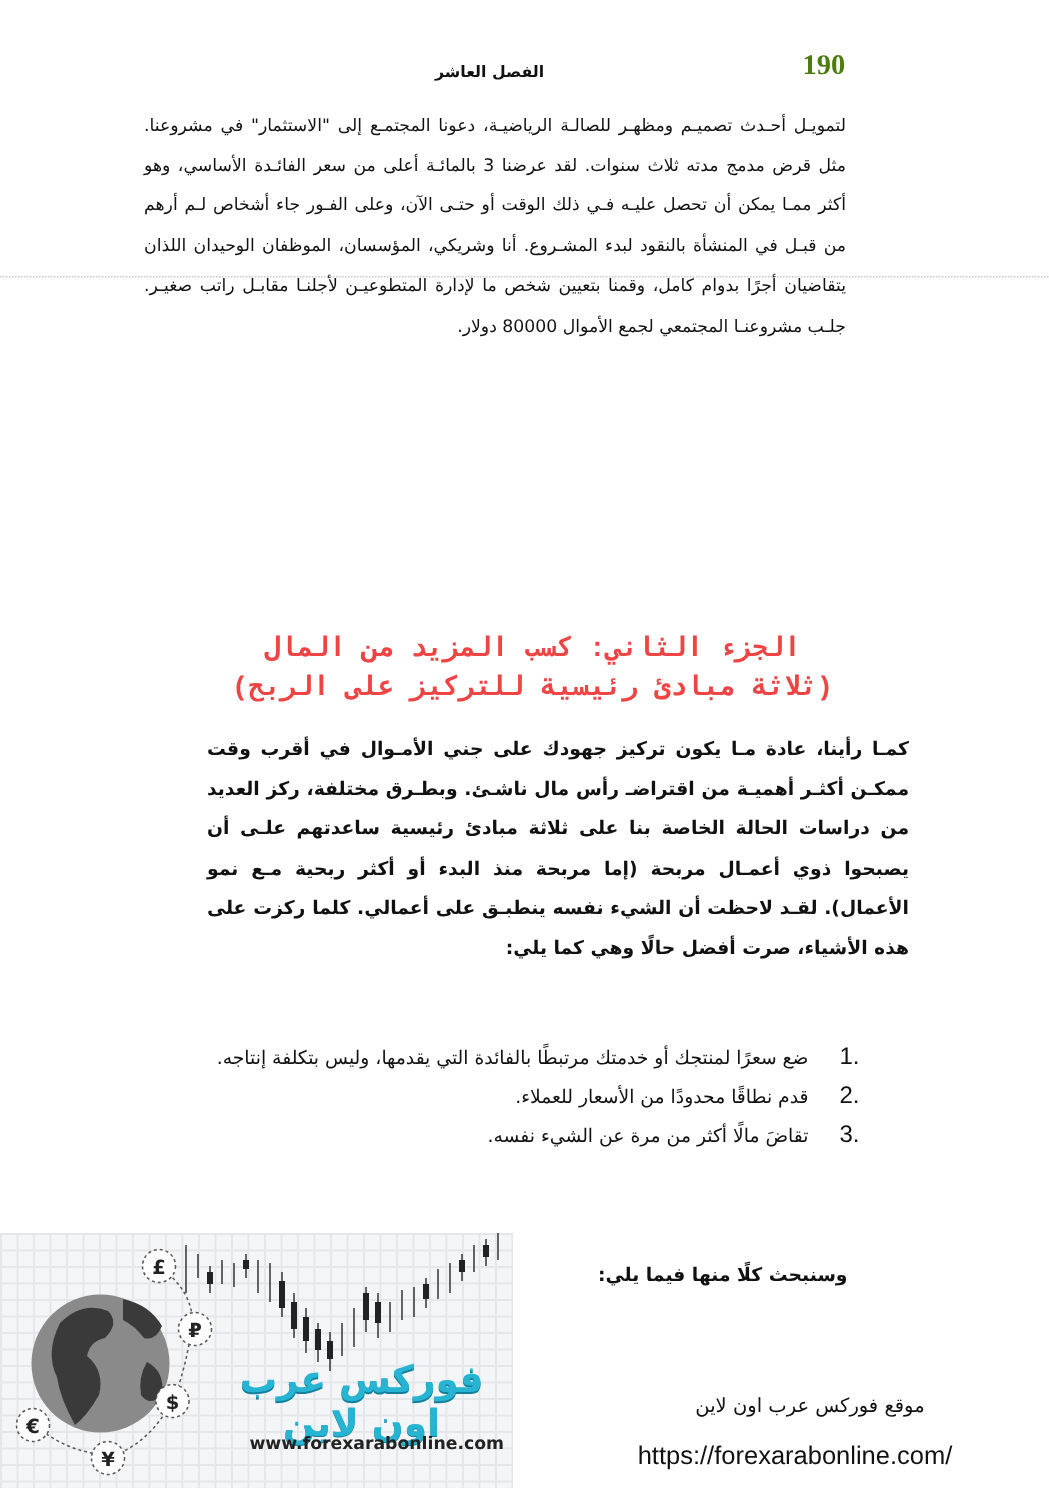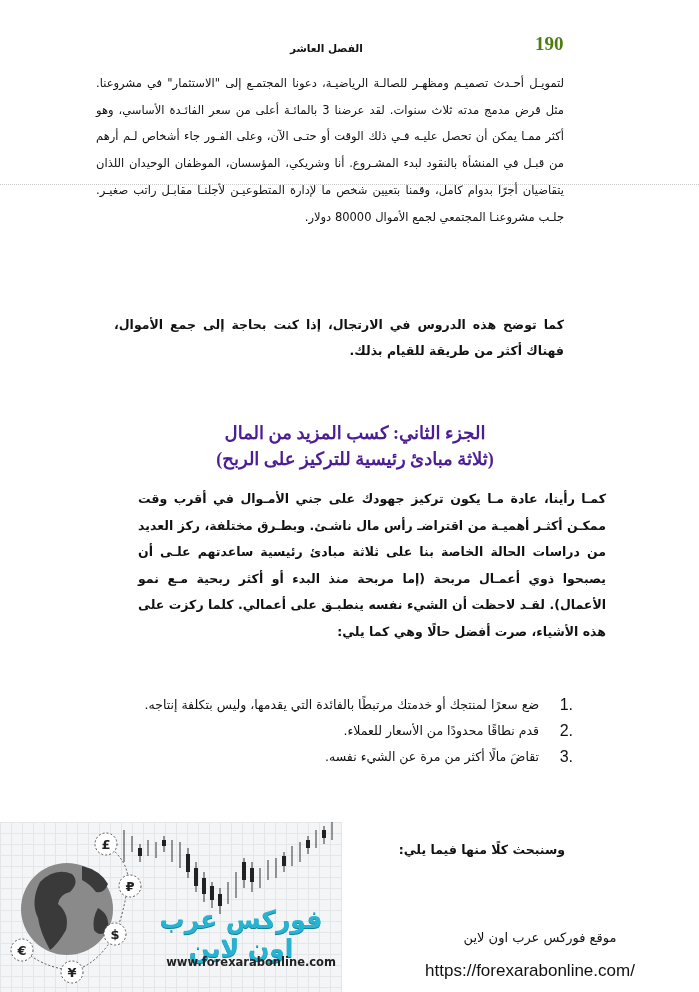--- a/index.html
+++ b/index.html
@@ -19,21 +19,21 @@
   }
   .block {
     position: absolute; direction: rtl; text-align: justify;
     font-family: "DejaVu Sans", sans-serif; color: #111;
   }
   .block p { margin: 0; }
   .para1 { left: 96px; top: 70px; width: 468px; font-size: 11.5px; line-height: 26.7px; text-align-last: right; }
   .para2 { left: 114px; top: 312px; width: 450px; font-size: 12.5px; line-height: 26px; text-align-last: right; font-weight: bold; }
   .heading {
     position: absolute; left: 140px; top: 420px; width: 430px; direction: rtl; text-align: center;
-    font-family: Liberation Serif, serif; font-weight: bold; font-size: 18px; line-height: 26px; color: #4c1d95;
+    font-family: Liberation Mono, monospace; font-weight: bold; font-size: 18px; line-height: 26px; color: #ef4444;
   }
   .para3 { left: 96px; top: 486px; width: 468px; font-size: 12.5px; line-height: 26.6px; text-align-last: right; font-weight: 700; margin-left: 42px; }
   .list {
     position: absolute; left: 118px; top: 692px; width: 455px; direction: rtl;
     font-family: "DejaVu Sans", sans-serif; font-size: 12.5px; color: #111; margin: 0; padding: 0; list-style: none;
   }
   .list li { position: relative; padding-right: 34px; line-height: 26px; text-align: right; }
   .list li .num {
     position: absolute; right: 0; top: 0; direction: ltr;
     font-family: "Liberation Sans", sans-serif; font-size: 16px;
@@ -82,23 +82,20 @@
 
   <div class="hdr-num">190</div>
   <div class="hdr-chapter">الفصل العاشر</div>
 
   <div class="scan-line"></div>
 
   <div class="block para1">
     <p>لتمويـل أحـدث تصميـم ومظهـر للصالـة الرياضيـة، دعونا المجتمـع إلى "الاستثمار" في مشروعنا. مثل قرض مدمج مدته ثلاث سنوات. لقد عرضنا 3 بالمائـة أعلى من سعر الفائـدة الأساسي، وهو أكثر ممـا يمكن أن تحصل عليـه فـي ذلك الوقت أو حتـى الآن، وعلى الفـور جاء أشخاص لـم أرهم من قبـل في المنشأة بالنقود لبدء المشـروع. أنا وشريكي، المؤسسان، الموظفان الوحيدان اللذان يتقاضيان أجرًا بدوام كامل، وقمنا بتعيين شخص ما لإدارة المتطوعيـن لأجلنـا مقابـل راتب صغيـر. جلـب مشروعنـا المجتمعي لجمع الأموال 80000 دولار.</p>
   </div>
 
-  <div class="block para2">
-    <p>كما توضح هذه الدروس في الارتجال، إذا كنت بحاجة إلى جمع الأموال، فهناك أكثر من طريقة للقيام بذلك.</p>
-  </div>
 
   <div class="heading">
     <div>الجزء الثاني: كسب المزيد من المال</div>
     <div>(ثلاثة مبادئ رئيسية للتركيز على الربح)</div>
   </div>
 
   <div class="block para3">
     <p>كمـا رأينا، عادة مـا يكون تركيز جهودك على جني الأمـوال في أقرب وقت ممكـن أكثـر أهميـة من اقتراضـ رأس مال ناشـئ. وبطـرق مختلفة، ركز العديد من دراسات الحالة الخاصة بنا على ثلاثة مبادئ رئيسية ساعدتهم علـى أن يصبحوا ذوي أعمـال مربحة (إما مربحة منذ البدء أو أكثر ربحية مـع نمو الأعمال). لقـد لاحظت أن الشيء نفسه ينطبـق على أعمالي. كلما ركزت على هذه الأشياء، صرت أفضل حالًا وهي كما يلي:</p>
   </div>
 

